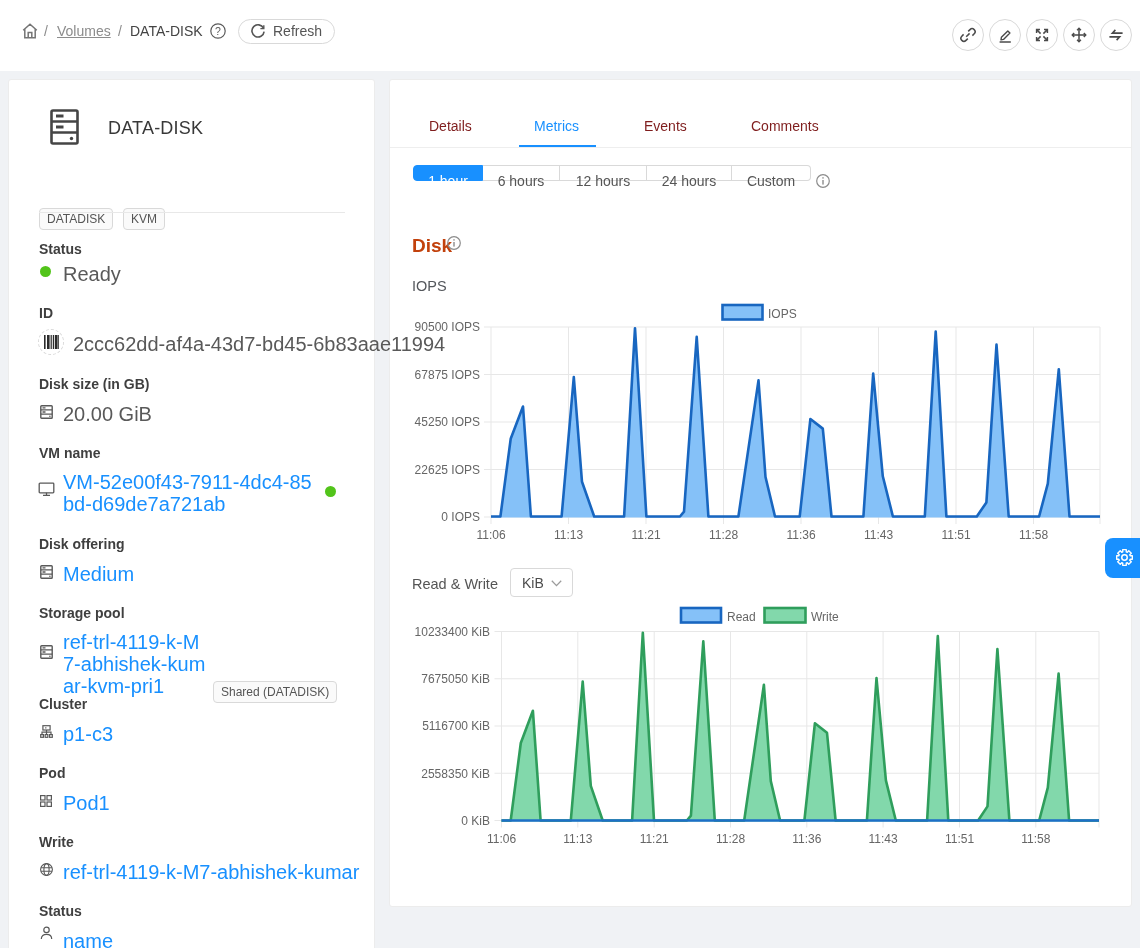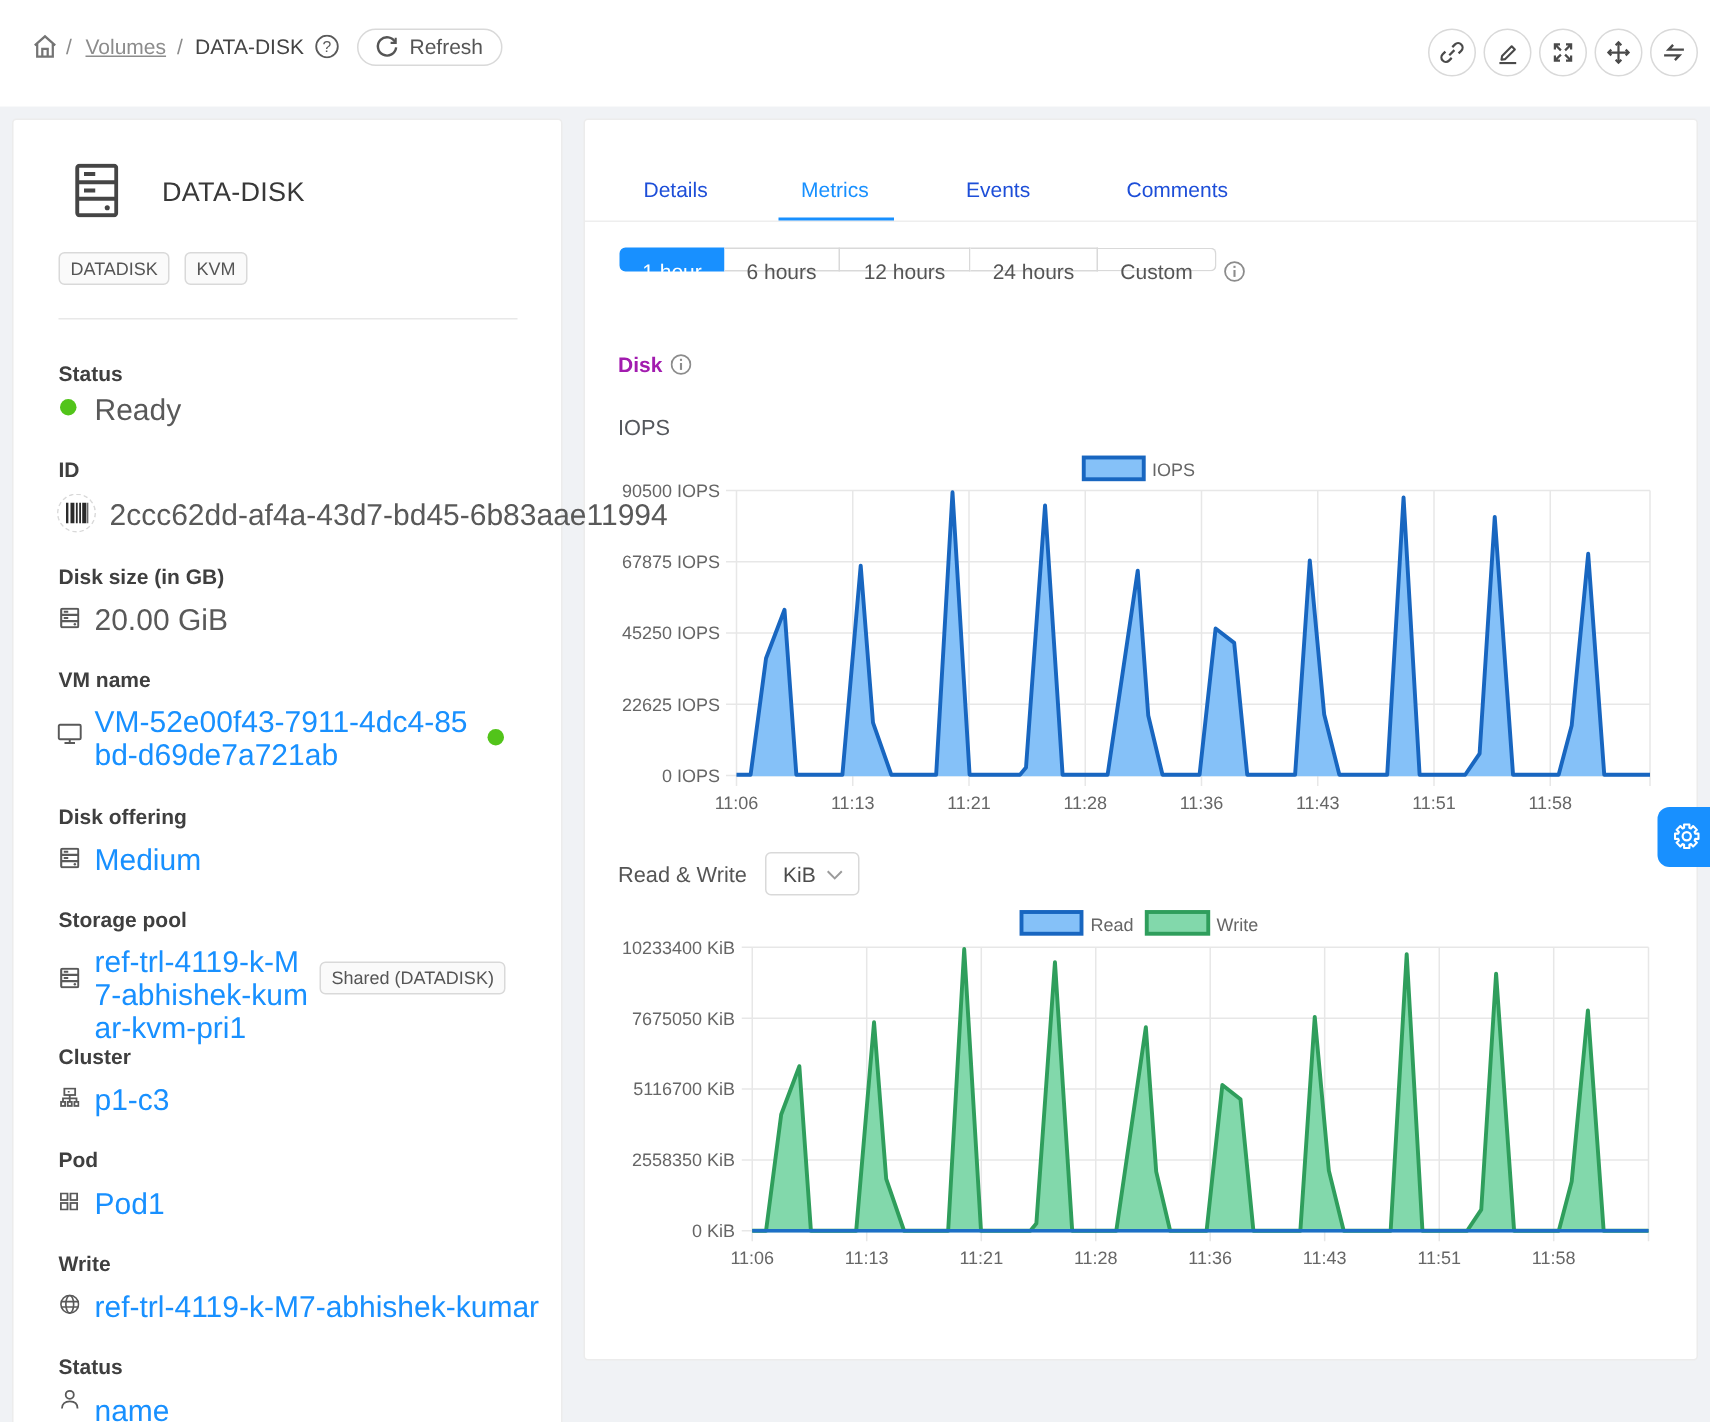--- a/index.html
+++ b/index.html
@@ -11,22 +11,22 @@
 .bc-d { color:#444; }
 #refresh { position:absolute; left:238px; top:19px; width:97px; height:25px; border:1px solid #d9d9d9; border-radius:13px; background:#fff; color:#555; font-size:14px; }
 .cbtn { position:absolute; top:19px; width:32px; height:32px; border:1px solid #d9d9d9; border-radius:50%; background:#fff; }
 .card { position:absolute; background:#fff; border-radius:3px; border:1px solid #ececec; }
 #lcard { left:8px; top:79px; width:367px; height:880px; }
 #rcard { left:389px; top:79px; width:743px; height:828px; }
 .lbl { position:absolute; left:39px; font-weight:bold; color:#3f3f3f; font-size:14px; }
 .val { position:absolute; color:#595959; font-size:20px; }
 .lnk { color:#1890ff; }
 .icn { position:absolute; left:38px; }
-.tag { position:absolute; height:22px; line-height:20px; padding:0 7px; background:#fafafa; border:1px solid #d9d9d9; border-radius:4px; font-size:12px; color:#555; }
-.tab { position:absolute; top:118px; font-size:14px; color:#1d4ed8; }
+.tag { position:absolute; height:22px; line-height:20px; padding:0 7px; background:#fafafa; border:1px solid #d9d9d9; border-radius:4px; font-size:12px; color:#555;margin-top:40px; }
+.tab { position:absolute; top:118px; font-size:14px; color:#7f1d1d; }
 .rb { position:absolute; top:165px; height:16px; line-height:30px; text-align:center; background:#fff; border:1px solid #d9d9d9; border-left:none; color:#555; font-size:14px; }
 .gl { stroke:#e7e7e7; stroke-width:1; }
 .ax { font-family:"Liberation Sans",sans-serif; font-size:12px; fill:#666; }
 svg { display:block; }
 </style></head>
 <body>
 
 <div id="header">
   <svg class="abs" style="left:21px;top:22px" width="18" height="18" viewBox="0 0 18 18" fill="none" stroke="#747474" stroke-width="1.5">
     <path d="M2.2 8.2 L9 2.2 L15.8 8.2 M3.8 7.2 V15.7 H14.2 V7.2 M7.2 15.7 V10.6 H10.8 V15.7"></path>
@@ -195,21 +195,21 @@
 <div class="rb" style="left:483px;width:77px">6 hours</div>
 <div class="rb" style="left:560px;width:87px">12 hours</div>
 <div class="rb" style="left:647px;width:85px">24 hours</div>
 <div class="rb" style="left:732px;width:79px;border-radius:0 4px 4px 0">Custom</div>
 <svg class="abs" style="left:816px;top:174px" width="14" height="14" viewBox="0 0 14 14">
   <circle cx="7" cy="7" r="6.3" fill="none" stroke="#8c8c8c" stroke-width="1.2"></circle>
   <rect x="6.3" y="3.2" width="1.4" height="1.4" fill="#8c8c8c"></rect>
   <rect x="6.3" y="6" width="1.4" height="4.6" fill="#8c8c8c"></rect>
 </svg>
 
-<span class="abs" style="left:412px;top:235px;font-weight:bold;color:#a21caf;font-size:14px">Disk</span>
+<span class="abs" style="left:412px;top:235px;font-weight:bold;color:#c2410c;font-size:19px">Disk</span>
 <svg class="abs" style="left:447px;top:236px" width="14" height="14" viewBox="0 0 14 14">
   <circle cx="7" cy="7" r="6.3" fill="none" stroke="#8c8c8c" stroke-width="1.2"></circle>
   <rect x="6.3" y="3.2" width="1.4" height="1.4" fill="#8c8c8c"></rect>
   <rect x="6.3" y="6" width="1.4" height="4.6" fill="#8c8c8c"></rect>
 </svg>
 
 <span class="abs" style="left:412px;top:278px;color:#54575c;font-size:14.5px">IOPS</span>
 
 <span class="abs" style="left:412px;top:576px;color:#555;font-size:14.5px">Read &amp; Write</span>
 <div class="abs" style="left:510px;top:568px;width:63px;height:29px;border:1px solid #d9d9d9;border-radius:4px;background:#fff"></div>

